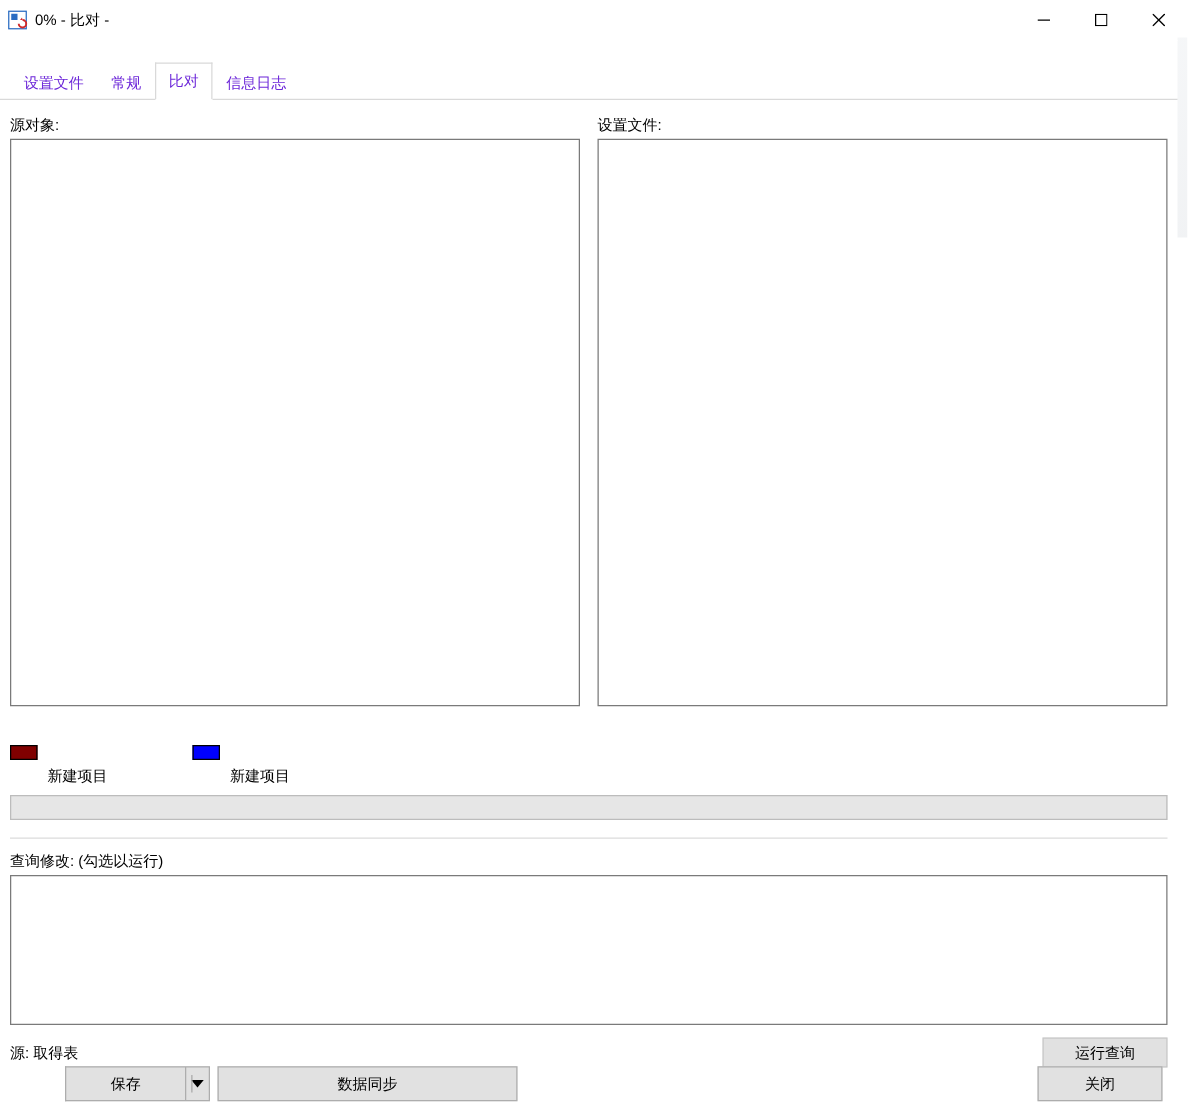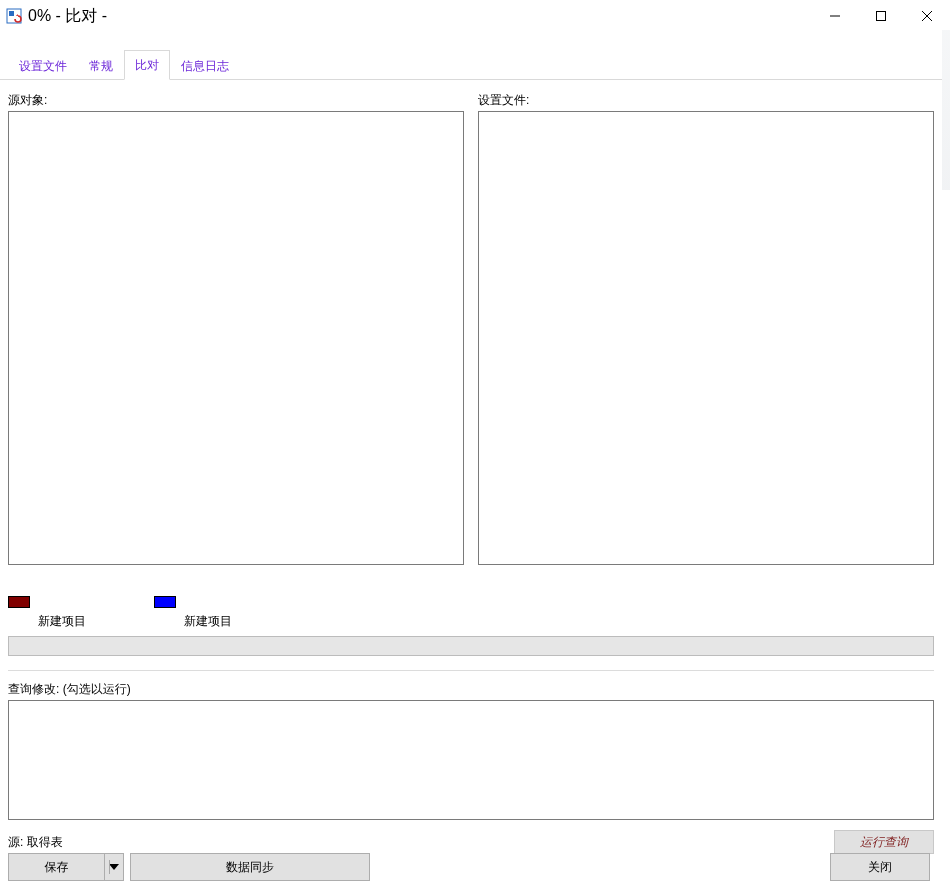--- a/index.html
+++ b/index.html
@@ -19,21 +19,21 @@
     background: #ffffff;
     display: flex;
     align-items: center;
     padding-left: 6px;
   }
   .app-icon {
     width: 16px; height: 16px;
     margin-right: 6px;
     display:inline-flex; align-items:center; justify-content:center;
   }
-  .title-text { color:#000; font-size:16px; }
+  .title-text { color:#000; font-size:12px; }
   .win-ctrls {
     margin-left: auto;
     display: flex; height: 32px;
   }
   .win-btn {
     width: 46px; height: 32px;
     display:flex; align-items:center; justify-content:center;
     color:#000;
     background:transparent;
   }
@@ -129,38 +129,38 @@
     display:flex;
     align-items:center;
     margin-top: 10px;
   }
   .source-text { }
   .run-btn {
     margin-left:auto;
     width: 100px; height:24px;
     border:1px solid #c8c8c8;
     background:#e1e1e1;
-    color:#7f1d1d;
-    display:flex; align-items:center; justify-content:center;font-style:italic;
+    color:#000000;
+    display:flex; align-items:center; justify-content:center;
   }
 
   
   .bottombar {
     position:absolute;
     left:8px; right:12px; bottom:8px;
     display:flex;
     gap:6px;
   }
   .btn {
     height:28px;
     border:1px solid #adadad;
     background:#e1e1e1;
     display:flex; align-items:center; justify-content:center;
   }
-  .save-wrap { display:flex; }
+  .save-wrap { display:flex;margin-left:44px; }
   .save-btn { width: 96px; border-right:none; }
   .save-drop { width:20px; position:relative; }
   .save-drop::before{
     content:""; position:absolute; left:4px; top:6px; bottom:6px; width:1px; background:#a8a8a8;
   }
   .save-drop .tri {
     width:0;height:0;border-left:5px solid transparent;border-right:5px solid transparent;border-top:6px solid #000;
   }
   .sync-btn { width: 240px; }
   .close-btn { width:100px; margin-left:auto; }

